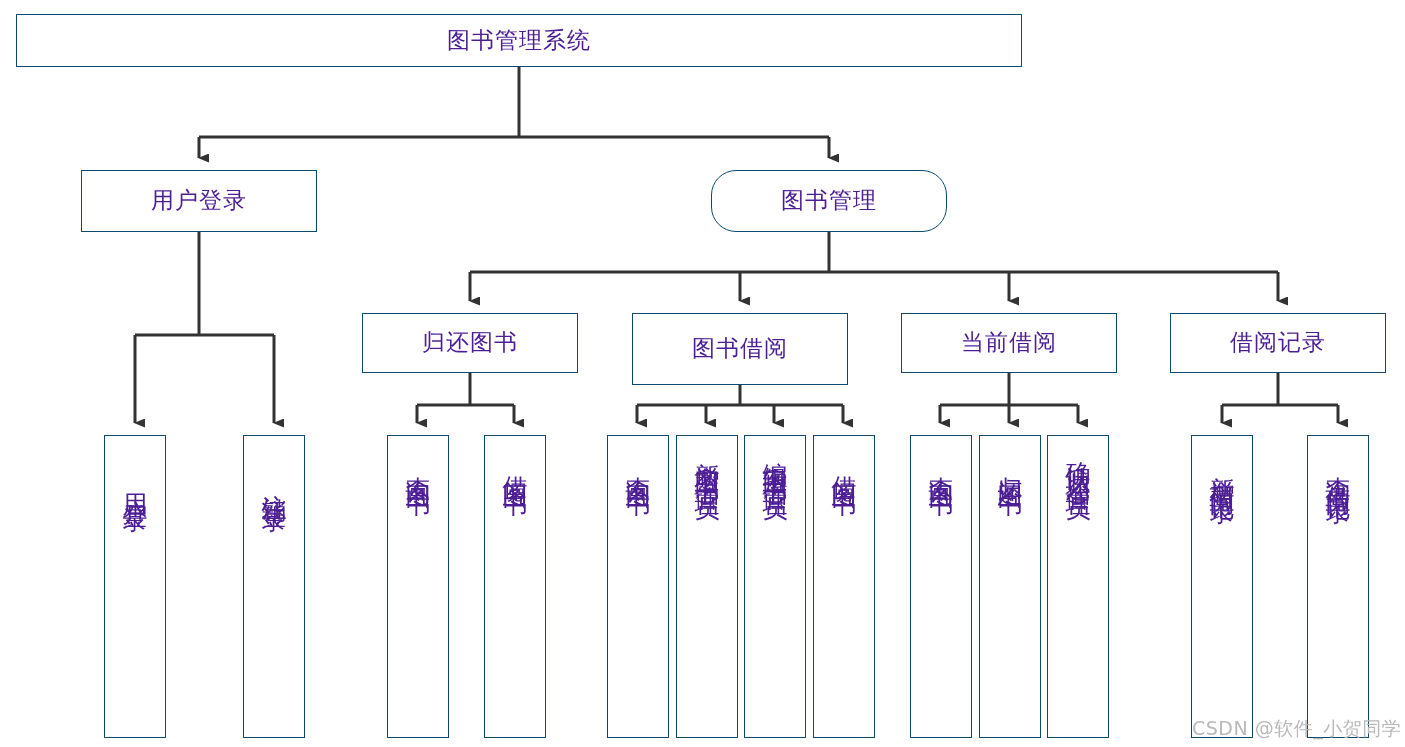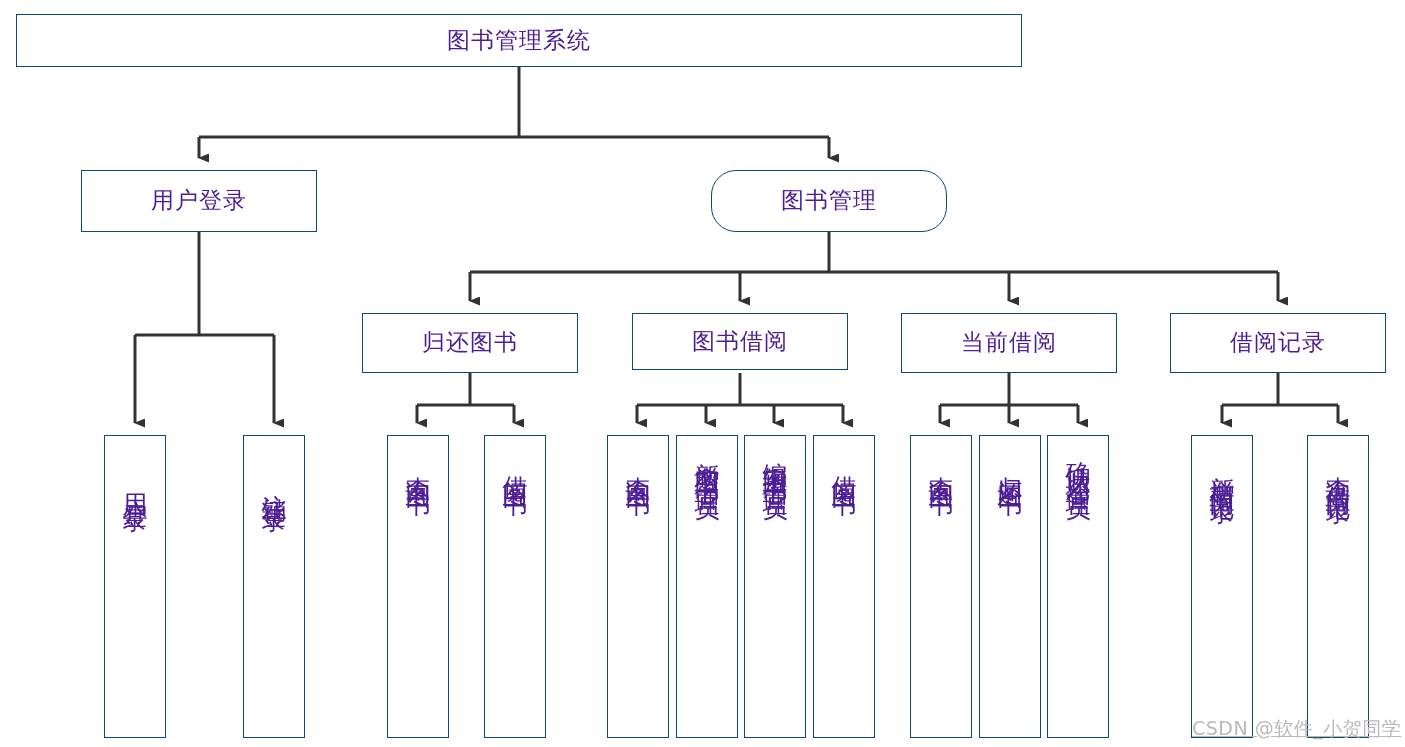--- a/index.html
+++ b/index.html
@@ -131,21 +131,21 @@
   </div>
 
   <div class="node horiz" style="left:711px; top:170px; width:236px; height:62px;border-radius:25px;">
     <span class="label">图书管理</span>
   </div>
 
   <div class="node horiz" style="left:362px; top:313px; width:216px; height:60px;">
     <span class="label">归还图书</span>
   </div>
 
-  <div class="node horiz" style="left:632px; top:313px; width:216px; height:57px;">
+  <div class="node horiz" style="left:632px; top:313px; width:216px; height:72px;">
     <span class="label">图书借阅</span>
   </div>
 
   <div class="node horiz" style="left:1170px; top:313px; width:216px; height:60px;">
     <span class="label">借阅记录</span>
   </div>
 
   <div class="node horiz" style="left:901px; top:313px; width:216px; height:60px;">
     <span class="label">当前借阅</span>
   </div>
@@ -195,17 +195,17 @@
   </div>
 
   <div class="node vert hi" style="left:1191px; top:435px; width:62px; height:303px;">
     <span class="label">新增借阅记录</span>
   </div>
 
   <div class="node vert hi" style="left:1307px; top:435px; width:62px; height:303px;">
     <span class="label">查询借阅记录</span>
   </div>
 
-  <div class="watermark" style="left:1192px; top:716px;text-decoration:underline;">
+  <div class="watermark" style="left:1192px; top:716px;">
     <span>CSDN @软件_小贺同学</span>
   </div>
 
 </div>
 
 </body></html>

